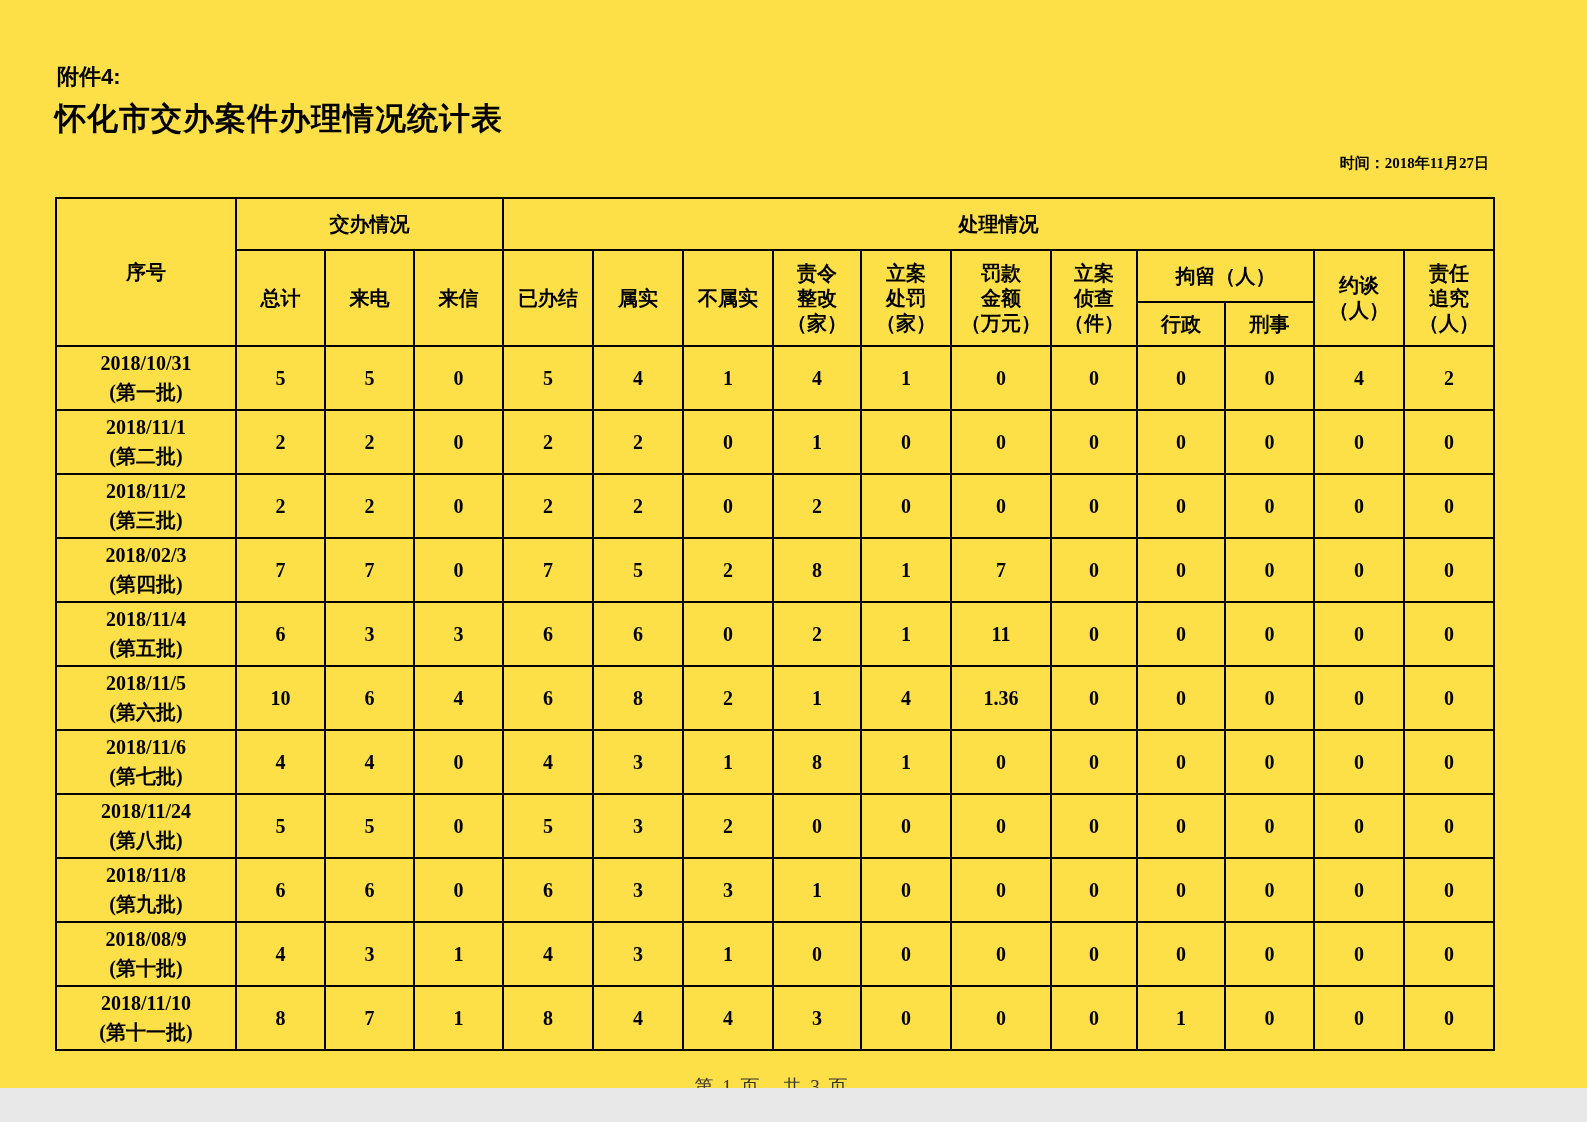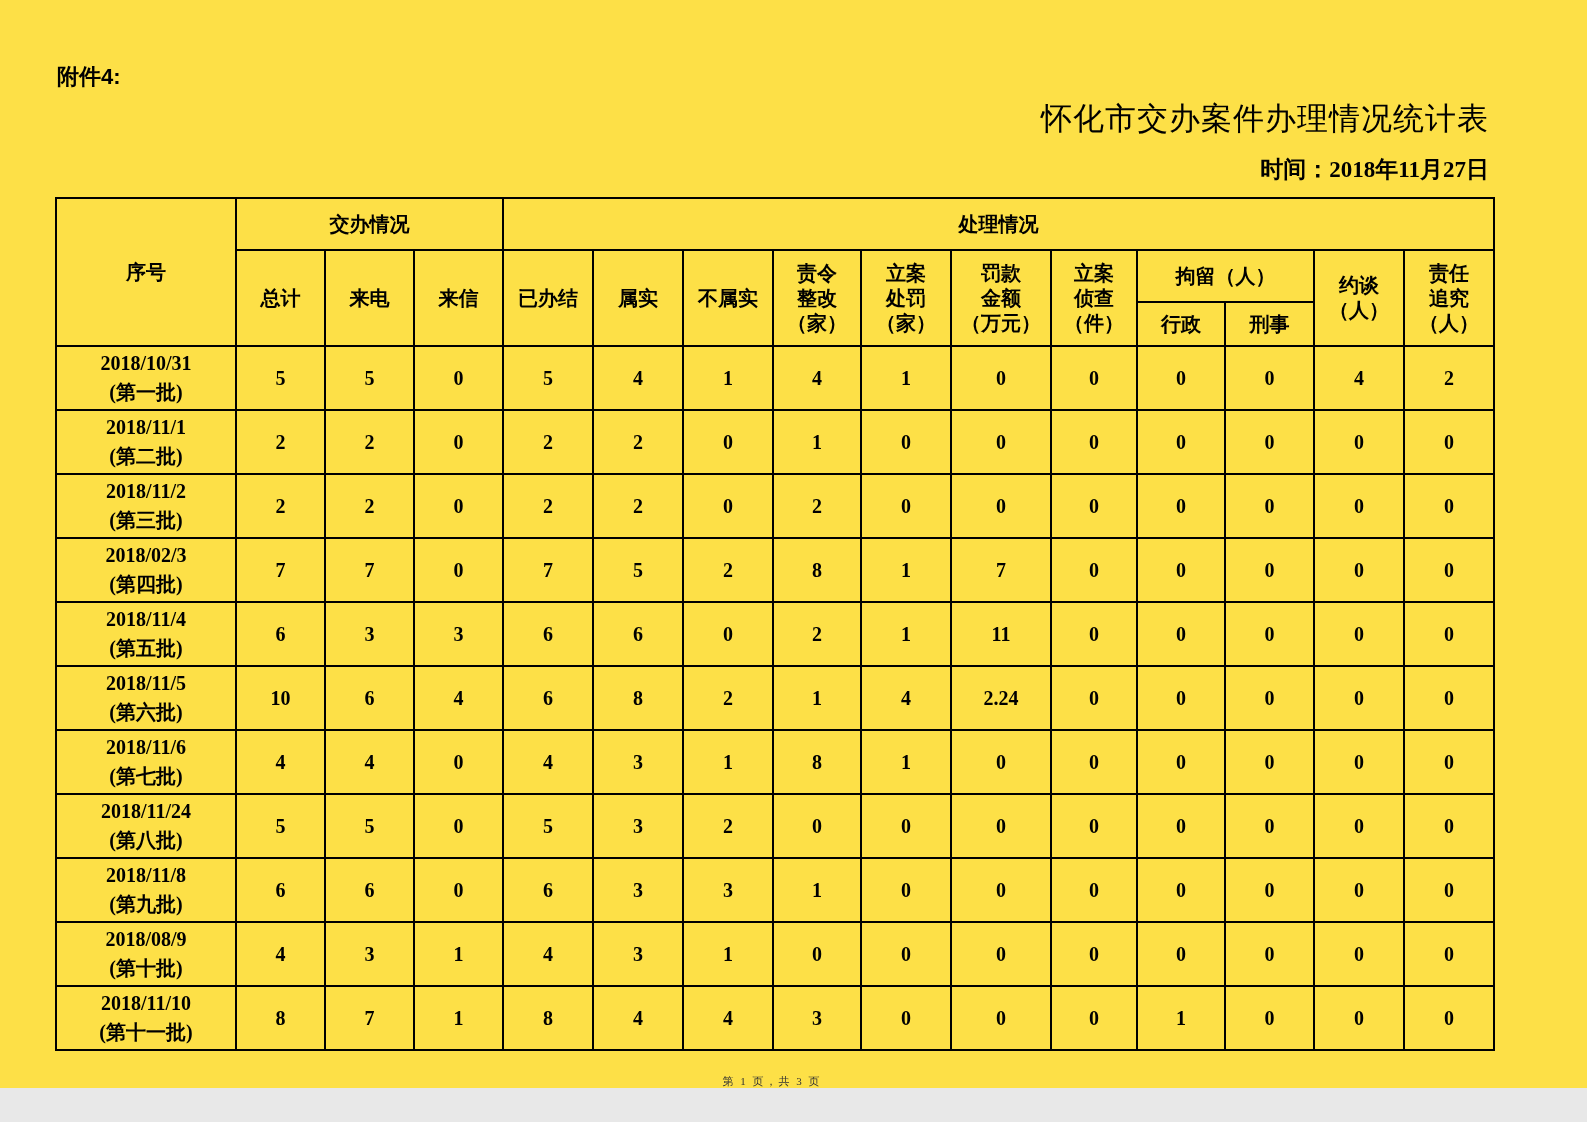--- a/index.html
+++ b/index.html
@@ -11,28 +11,28 @@
     color:#000;
     overflow:hidden;
   }
   .attachment{
     position:absolute;left:57px;top:62px;
     font-family:"Liberation Sans","DejaVu Sans",sans-serif;
     font-size:22px;font-weight:bold;
   }
   .doc-title{
     position:absolute;left:55px;top:98px;width:1434px;
-    text-align:right;
+    text-align:left;
     font-family:"Liberation Sans","DejaVu Sans",sans-serif;
-    font-size:31px;font-weight:normal;letter-spacing:1px;
+    font-size:31px;font-weight:bold;letter-spacing:1px;
   }
   .doc-date{
     position:absolute;left:55px;top:154px;width:1434px;
     text-align:right;
-    font-size:23px;font-weight:bold;
+    font-size:15px;font-weight:bold;
   }
   table.stat{
     position:absolute;left:55px;top:197px;
     width:1434px;
     border-collapse:collapse;table-layout:fixed;
   }
   table.stat th, table.stat td{
     border:2px solid #000;
     text-align:center;vertical-align:middle;
     font-weight:bold;
@@ -43,21 +43,21 @@
     overflow:hidden;
   }
   thead tr.h1{height:52px;}
   thead tr.h2{height:52px;}
   thead tr.h3{height:44px;}
   tbody tr{height:64px;}
   td.serial div{line-height:1.45;}
   .footer{
     position:absolute;left:55px;top:1074px;width:1434px;
     text-align:center;
-    font-size:11px;font-weight:normal;color:#333;
+    font-size:19px;font-weight:normal;color:#333;
     letter-spacing:2px;
   }
 </style>
 </head>
 <body>
 
 <div class="page">
 
   <div class="attachment">附件4:</div>
 
@@ -209,21 +209,21 @@
         <tr>
           <td class="serial"><div>2018/11/5</div><div>(第六批)</div></td>
           <td>10</td>
           <td>6</td>
           <td>4</td>
           <td>6</td>
           <td>8</td>
           <td>2</td>
           <td>1</td>
           <td>4</td>
-          <td>2.24</td>
+          <td>1.36</td>
           <td>0</td>
           <td>0</td>
           <td>0</td>
           <td>0</td>
           <td>0</td>
         </tr>
         <tr>
           <td class="serial"><div>2018/11/6</div><div>(第七批)</div></td>
           <td>4</td>
           <td>4</td>

